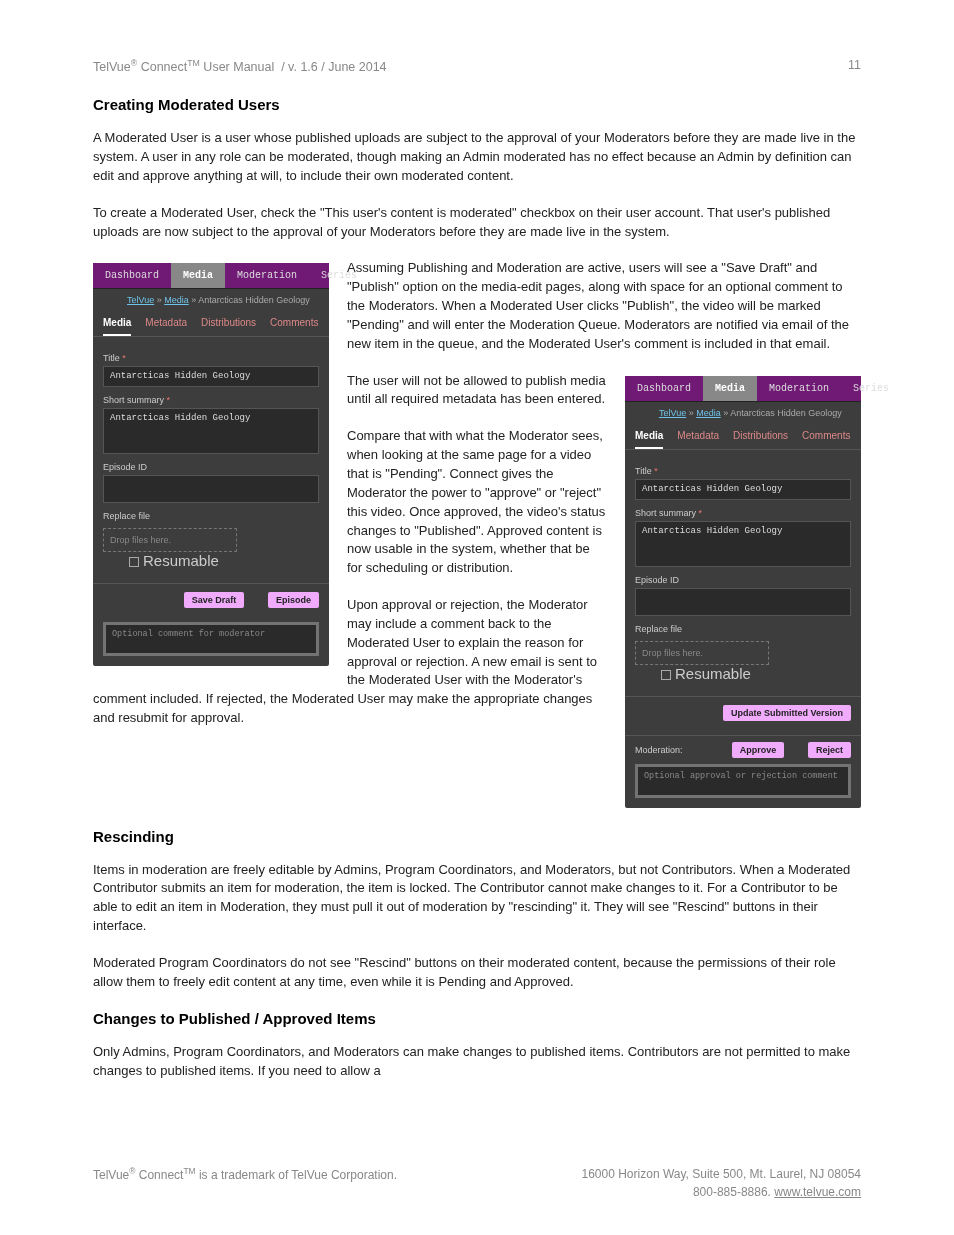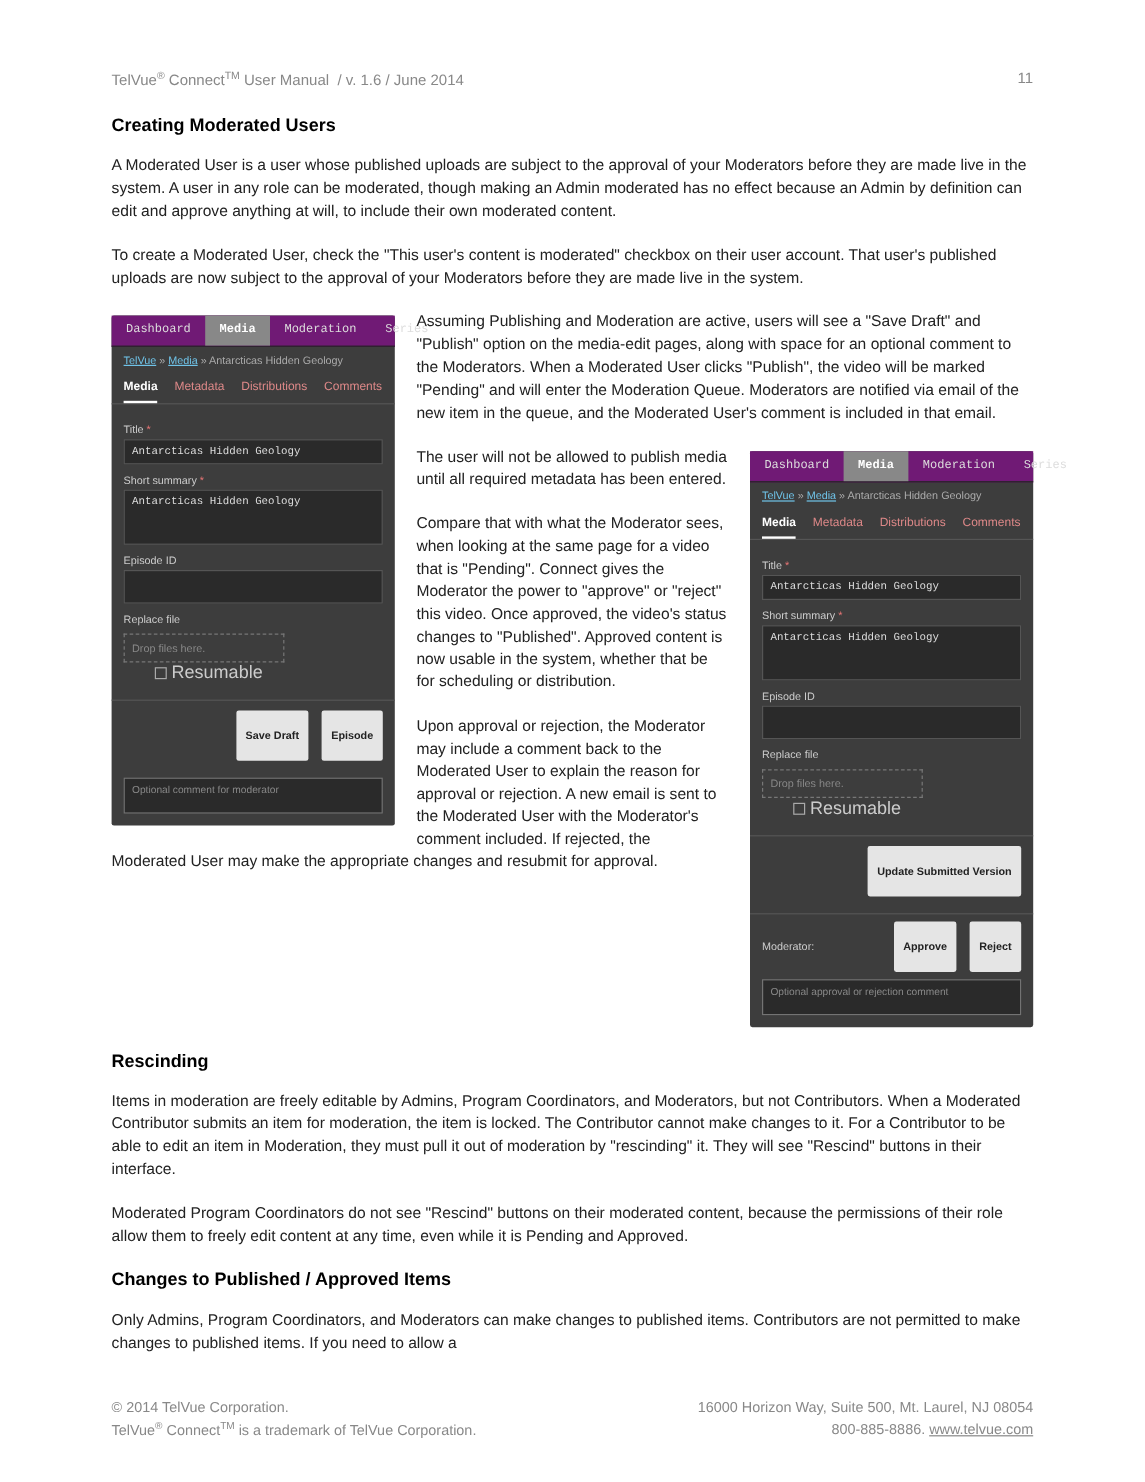--- a/index.html
+++ b/index.html
@@ -69,20 +69,21 @@
   }
   .mock .navbar .tab.active {
     background: #888;
     color: #fff;
     font-weight: bold;
   }
   .mock .crumbs {
     padding: 6px 10px;
     font-size: 9px;
     color: #aaa;
+    margin-left: 24px;
   }
   .mock .crumbs .link { color: #6fc3e8; text-decoration: underline; }
   .mock .subnav {
     display: flex;
     padding: 6px 10px 0 10px;
     gap: 14px;
     font-size: 10px;
     border-bottom: 1px solid #555;
   }
   .mock .subnav span { color: #d88; padding-bottom: 6px; }
@@ -126,33 +127,33 @@
   }
   .mock .btnrow {
     padding: 8px 10px;
     border-top: 1px solid #555;
     text-align: right;
     margin-top: 6px;
   }
   .mock .btnrow.first { border-top: 1px solid #555; }
   .mock .btn {
     display: inline-block;
-    background: #e5e5e5;
+    background: #f0abfc;
     color: #222;
     font-size: 9px;
     font-weight: bold;
-    padding: 16px 8px;
-    margin-left: 8px;
+    padding: 3px 8px;
+    margin-left: 21px;
     border-radius: 2px;
   }
   .mock .commentbox {
     background: #2a2a2a;
-    border: 1px solid #737373;
+    border: 3px solid #737373;
     padding: 4px 6px;
-    font-family: Liberation Sans, sans-serif;
+    font-family: Liberation Mono, monospace;
     font-size: 8.5px;
     color: #888;
     margin: 6px 10px 10px 10px;
     min-height: 20px;
   }
   .mock .modrow {
     display: flex;
     justify-content: space-between;
     align-items: center;
     padding: 6px 10px 0 10px;
@@ -258,21 +259,21 @@
       <label>Replace file</label>
       <div>
         <span class="dropzone">Drop files here.</span>
         <span class="resumable">Resumable</span>
       </div>
     </div>
     <div class="btnrow first">
       <span class="btn">Update Submitted Version</span>
     </div>
     <div class="modrow">
-      <span class="lbl">Moderator:</span>
+      <span class="lbl">Moderation:</span>
       <span>
         <span class="btn">Approve</span>
         <span class="btn">Reject</span>
       </span>
     </div>
     <div class="commentbox">Optional approval or rejection comment</div>
   </div>
 
   <p>The user will not be allowed to publish media until all required metadata has been entered.</p>
   <p>Compare that with what the Moderator sees, when looking at the same page for a video that is "Pending".  Connect gives the Moderator the power to "approve" or "reject" this video.  Once approved, the video's status changes to "Published".  Approved content is now usable in the system, whether that be for scheduling or distribution.</p>
@@ -282,21 +283,20 @@
 
   <h2>Rescinding</h2>
   <p>Items in moderation are freely editable by Admins, Program Coordinators, and Moderators, but not Contributors. When a Moderated Contributor submits an item for moderation, the item is locked. The Contributor cannot make changes to it.  For a Contributor to be able to edit an item in Moderation, they must pull it out of moderation by "rescinding" it. They will see "Rescind" buttons in their interface.</p>
   <p>Moderated Program Coordinators do not see "Rescind" buttons on their moderated content, because the permissions of their role allow them to freely edit content at any time, even while it is Pending and Approved.</p>
 
   <h2>Changes to Published / Approved Items</h2>
   <p>Only Admins, Program Coordinators, and Moderators can make changes to published items.  Contributors are not permitted to make changes to published items.  If you need to allow a</p>
 
   <div class="footer">
     <div class="left">
-      <div>© 2014 TelVue Corporation.</div>
       <div>TelVue<sup>®</sup> Connect<sup>TM</sup> is a trademark of TelVue Corporation.</div>
     </div>
     <div class="right">
       <div>16000 Horizon Way, Suite 500, Mt. Laurel, NJ 08054</div>
       <div>
         <span>800-885-8886.  </span><a>www.telvue.com</a>
       </div>
     </div>
   </div>
 

